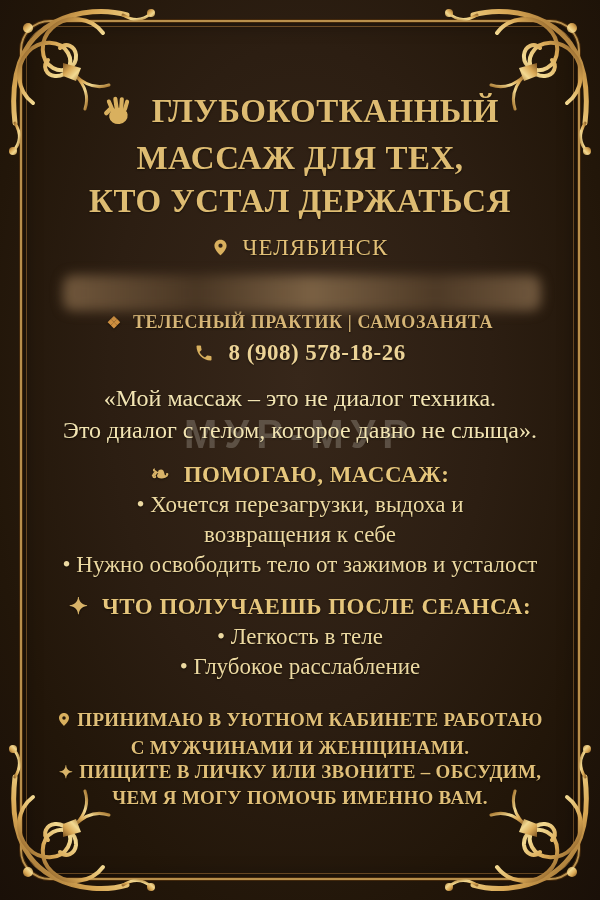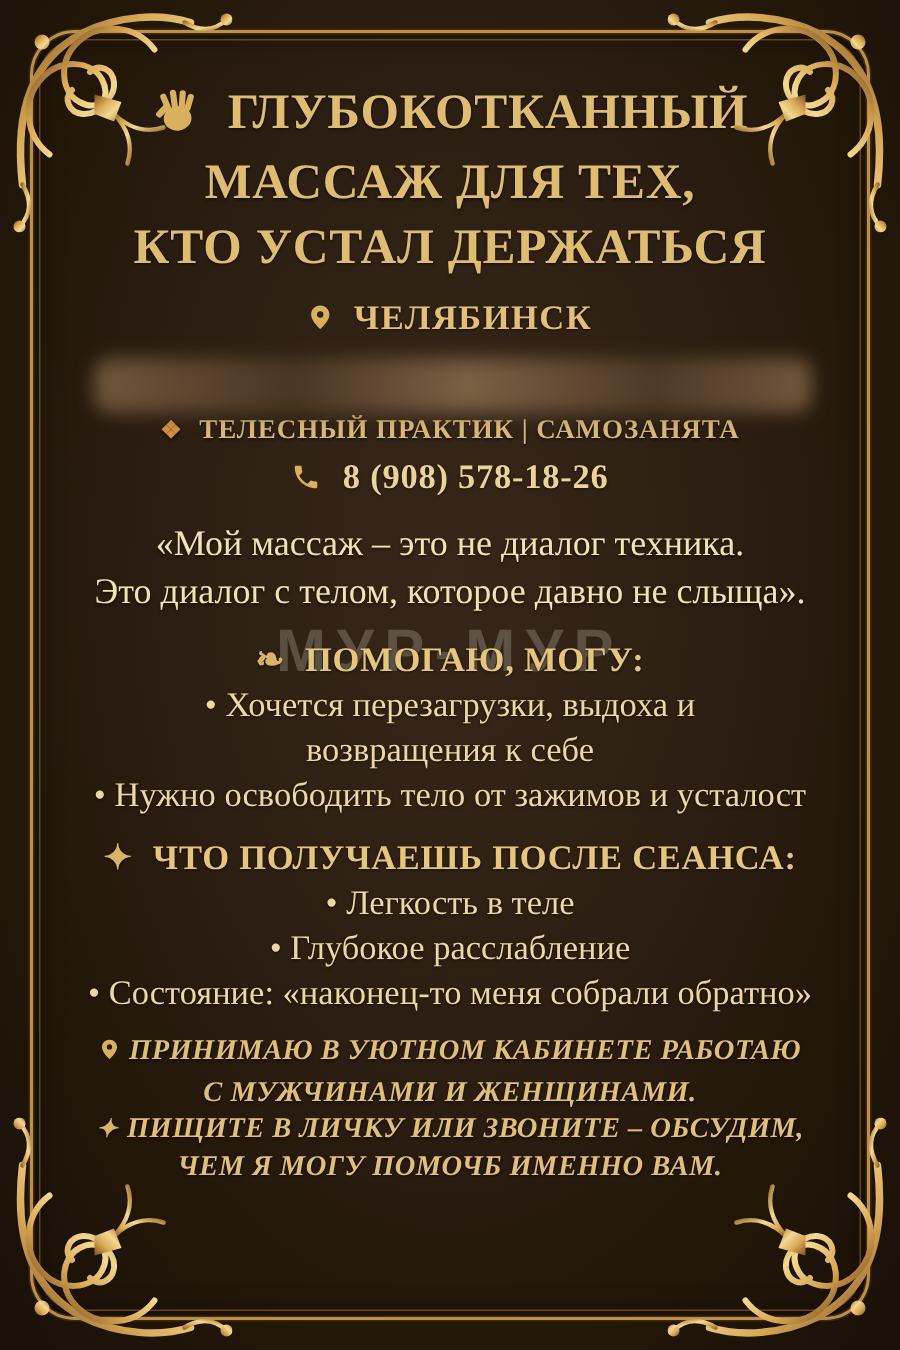--- a/index.html
+++ b/index.html
@@ -25,42 +25,42 @@
   
   .watermark{
     position:absolute;top:412px;left:0;width:100%;text-align:center;z-index:2;
     font-family:"Liberation Sans", sans-serif;font-weight:bold;font-size:40px;letter-spacing:7px;
     color:rgba(208,202,194,.27);pointer-events:none;
   }
   .content{
     position:absolute;inset:22px 24px;z-index:3;text-align:center;overflow:hidden;
     text-shadow:0 1px 2px rgba(0,0,0,.55);
   }
-  .title{margin-top:32px;font-weight:bold;font-size:33px;line-height:43px;color:#debc72;letter-spacing:.5px;}
+  .title{margin-top:68px;font-weight:bold;font-size:33px;line-height:43px;color:#debc72;letter-spacing:.5px;}
   .t-first .hand{display:inline-block;vertical-align:-4px;margin-right:8px;}
-  .loc{margin-top:12px;font-weight:bold;font-size:23px;line-height:26px;color:#e2c077;letter-spacing:1px;}
+  .loc{margin-top:12px;font-weight:normal;font-size:23px;line-height:26px;color:#e2c077;letter-spacing:1px;}
   .loc .pin{display:inline-block;vertical-align:-4px;margin-right:7px;}
   .blur-strip{
     margin:10px auto 0 auto;width:478px;height:36px;border-radius:10px;
     background:linear-gradient(90deg, rgba(116,90,62,.95), rgba(78,58,38,.85) 28%, rgba(126,100,70,.95) 52%, rgba(84,63,42,.85) 78%, rgba(116,91,64,.95));
     filter:blur(6px);transform:translateX(2px);
   }
   .role{font-weight:bold;font-size:18px;line-height:22px;color:#d9b878;letter-spacing:.6px;}
   .role .diamond{color:#cf9040;font-size:16px;margin-right:6px;}
   .phone{margin-top:5px;font-weight:bold;font-size:23px;line-height:28px;color:#ecd397;letter-spacing:.5px;}
   .phone .ph-ic{display:inline-block;vertical-align:-3px;margin-right:8px;}
   .quote{margin-top:12px;font-size:24px;line-height:32px;color:#f2e4b2;white-space:pre-line;}
   .sec-heading{font-weight:bold;font-size:23px;line-height:30px;color:#e6c67c;letter-spacing:.5px;}
   .help-h{margin-top:14px;}
   .res-h{margin-top:12px;}
   .sec-heading .h-ic{margin-right:7px;color:#d8b368;}
   .list{font-size:23px;line-height:30px;color:#ecd9a1;}
   .li{white-space:pre-line;}
   .li.nowrap{white-space:nowrap;}
-  .footer{margin-top:12px;font-weight:bold;font-size:19px;line-height:24.5px;color:#e0bf78;letter-spacing:.3px;font-style:italic;}
+  .footer{margin-top:26px;font-weight:bold;font-size:19px;line-height:24.5px;color:#e0bf78;letter-spacing:.3px;}
   .f-entry .pre{white-space:pre-line;}
   .f-entry .f-ic{display:inline-block;vertical-align:-3px;margin-right:6px;}
   .f-entry .f-star{color:#d8b368;font-size:17px;margin-right:6px;}
   .gold-svg{fill:#d9b05e;}
 </style>
 </head>
 <body>
 
 <svg width="0" height="0" style="position:absolute">
   <defs>
@@ -152,36 +152,35 @@
         </svg>
       </span>
       <span>8 (908) 578-18-26</span>
     </div>
 
     <div class="quote">«Мой массаж – это не диалог техника.
 Это диалог с телом, которое давно не слыща».</div>
 
     <div class="sec-heading help-h">
       <span class="h-ic">❧</span>
-      <span>ПОМОГАЮ, МОГУ:</span>
+      <span>ПОМОГАЮ, МАССАЖ:</span>
     </div>
     <div class="list">
       <div class="li">• Хочется перезагрузки, выдоха и
 возвращения к себе</div>
       <div class="li nowrap">• Нужно освободить тело от зажимов и усталост</div>
     </div>
 
     <div class="sec-heading res-h">
       <span class="h-ic">✦</span>
       <span>ЧТО ПОЛУЧАЕШЬ ПОСЛЕ СЕАНСА:</span>
     </div>
     <div class="list">
       <div class="li">• Легкость в теле</div>
       <div class="li">• Глубокое расслабление</div>
-      <div class="li">• Состояние: «наконец-то меня собрали обратно»</div>
     </div>
 
     <div class="footer">
       <div class="f-entry">
         <span class="f-ic">
           <svg width="14" height="19" viewBox="0 0 24 24">
             <path class="gold-svg" fill-rule="evenodd" d="M12 1 C7 1 3.4 4.8 3.4 9.6 c0 6.2 8.6 13.4 8.6 13.4 s8.6-7.2 8.6-13.4 C20.6 4.8 17 1 12 1 z M12 12.4 a3 3 0 1 1 0-6 a3 3 0 0 1 0 6 z"></path>
           </svg>
         </span><span class="pre">ПРИНИМАЮ В УЮТНОМ КАБИНЕТЕ  РАБОТАЮ
 С МУЖЧИНАМИ И ЖЕНЩИНАМИ.</span>

